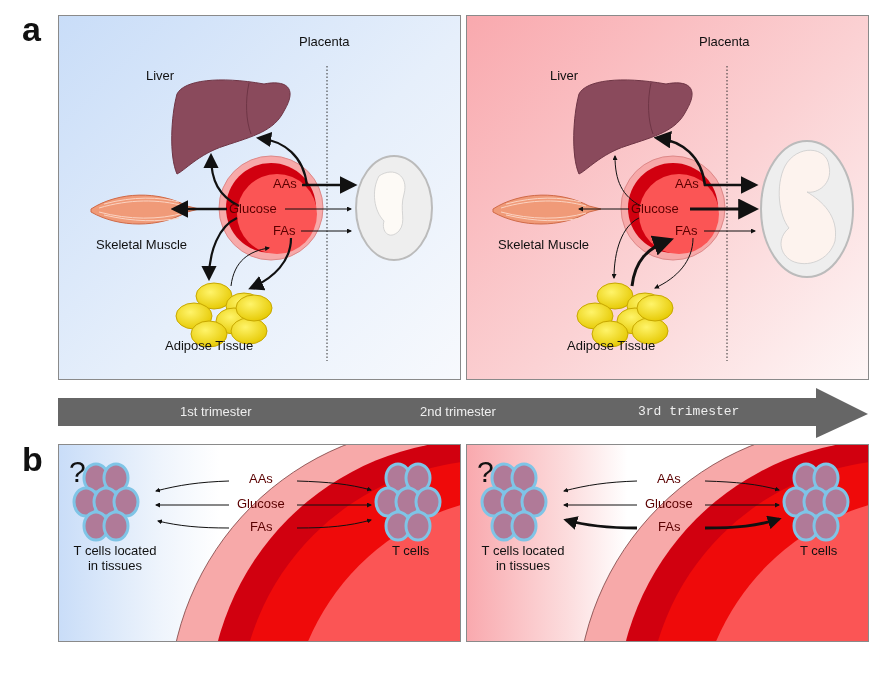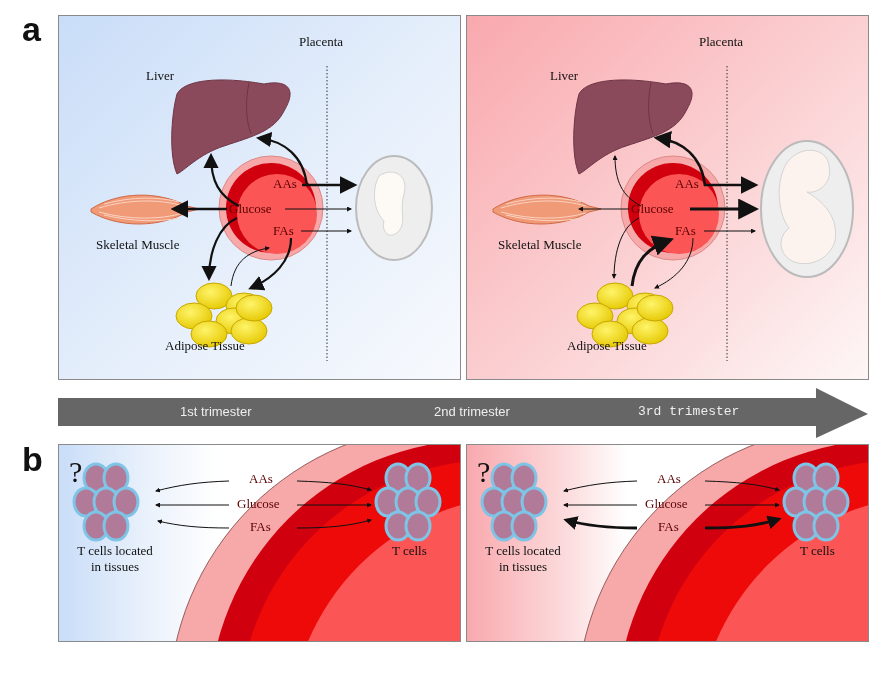--- a/index.html
+++ b/index.html
@@ -1,18 +1,18 @@
 <!DOCTYPE html>
 <html><head>
 <meta charset="utf-8">
 <style>
   html,body{margin:0;padding:0;background:#fff;}
   body{width:891px;height:677px;position:relative;overflow:hidden;font-family:"Liberation Sans",sans-serif;}
   .panel-letter{position:absolute;font-weight:bold;font-size:34px;color:#111;font-family:"Liberation Sans",sans-serif;}
-  .panel{position:absolute;border:1.5px solid #8a8a8a;box-sizing:border-box;overflow:hidden;font-family:Liberation Serif, serif;}
+  .panel{position:absolute;border:1.5px solid #8a8a8a;box-sizing:border-box;overflow:hidden;}
   .lbl{position:absolute;font-size:13px;color:#111;white-space:nowrap;}
   .timeline{position:absolute;left:58px;top:380px;width:812px;height:58px;padding-left:36px;}
   .tl-label{position:absolute;top:24px;font-size:13px;color:#eee;}
   .qmark{position:absolute;font-size:30px;color:#111;}
 </style>
 </head>
 <body>
 
 <div class="panel-letter" style="left:22px;top:10px;">a</div>
 <div class="panel-letter" style="left:22px;top:440px;">b</div>
@@ -138,21 +138,21 @@
   <div class="lbl" style="left:208px;top:160px;color:#5a0000;">AAs</div>
   <div class="lbl" style="left:164px;top:185px;color:#5a0000;">Glucose</div>
   <div class="lbl" style="left:208px;top:207px;color:#5a0000;">FAs</div>
 </div>
 
 <div class="timeline">
   <svg width="812" height="58" viewBox="0 0 812 58" style="position:absolute;left:0;top:0;">
     <path d="M0,18 L758,18 L758,8 L810,34 L758,58 L758,46 L0,46 Z" fill="#666666"></path>
   </svg>
   <div class="tl-label" style="left:122px;">1st trimester</div>
-  <div class="tl-label" style="left:376px;">2nd trimester</div>
+  <div class="tl-label" style="left:362px;">2nd trimester</div>
   <div class="tl-label" style="left:580px;font-family:Liberation Mono, monospace;">3rd trimester</div>
 </div>
 
 <div class="panel" style="left:58px;top:444px;width:403px;height:198px;background:linear-gradient(90deg,#c9ddf8 0%,#eef4fc 25%,#ffffff 40%);">
   <svg width="403" height="198" viewBox="0 0 403 198" style="position:absolute;left:0;top:0;">
     <defs>
       <marker id="ch" viewBox="0 0 10 10" refX="8" refY="5" markerWidth="5" markerHeight="5" orient="auto">
           <path d="M0,0 L10,5 L0,10 z" fill="#111"></path>
         </marker>
       <g id="tcellL">

